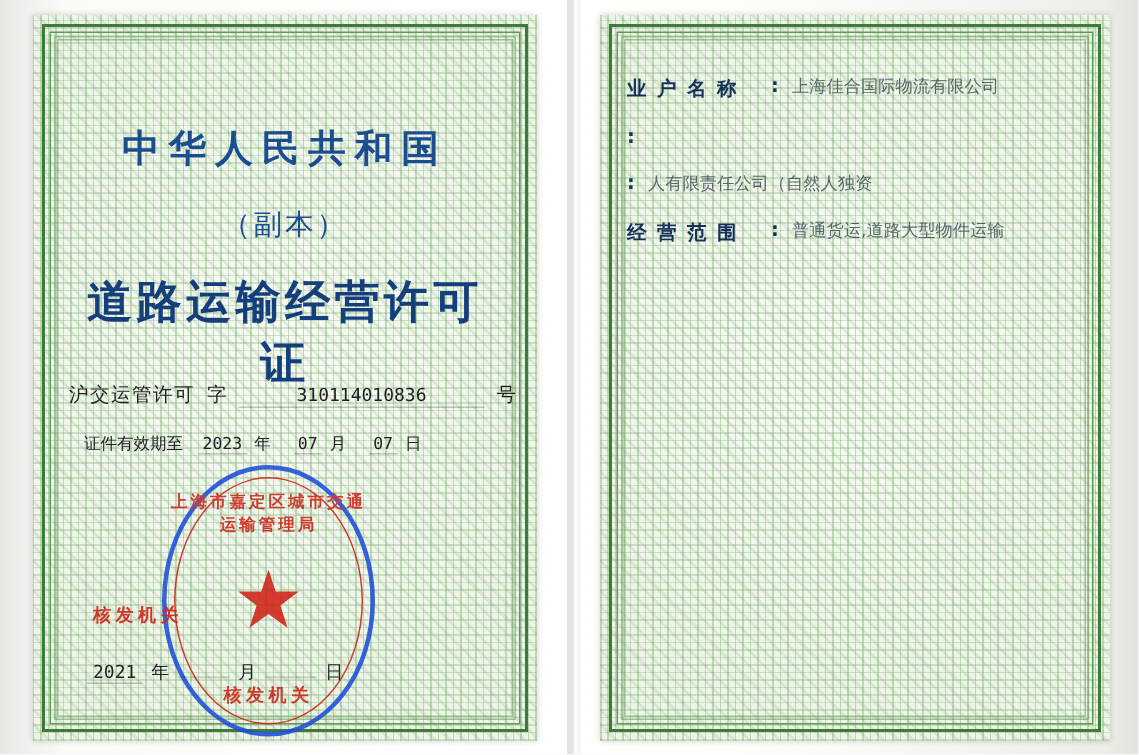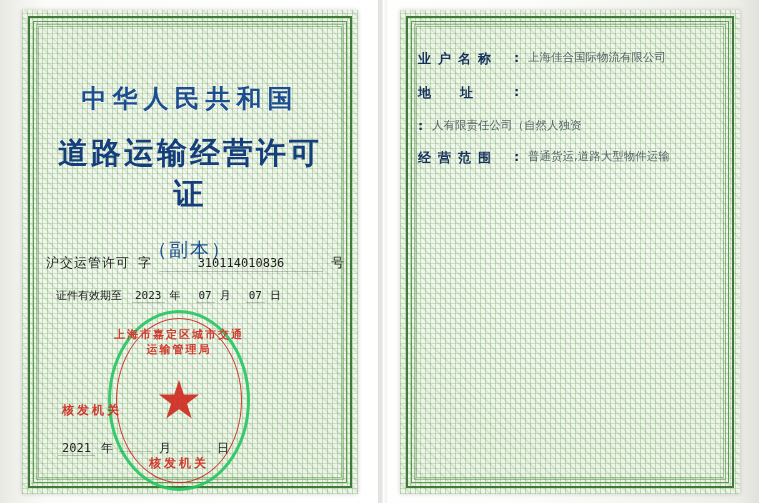--- a/index.html
+++ b/index.html
@@ -146,21 +146,21 @@
   .valid-row .unit { margin: 0 5px; }
 
   
   #seal {
     position: absolute;
     left: 86px;
     top: 300px;
     width: 142px;
     height: 181px;
     border-radius: 50%;
-    border: 3px solid #22c55e;
+    border: 3px solid #1d4ed8;
     box-sizing: border-box;
     opacity: .88;
   }
   #seal::after {
     content: "";
     position: absolute;
     inset: 5px;
     border-radius: 50%;
     border: 1px solid #cf2318;
   }
@@ -267,22 +267,22 @@
   <div class="fold"></div>
 
   <div class="panel" id="left-panel">
     <div class="guilloche"></div>
     <div class="frame-outer"></div>
     <div class="frame-inner"></div>
     <div class="frame-orn"></div>
 
     <div class="panel-content">
       <div class="cn-title" id="title-country">中华人民共和国</div>
+      <div class="cn-title" id="title-sub">（副本）</div>
       <div class="cn-title" id="title-main">道路运输经营许可证</div>
-      <div class="cn-title" id="title-sub">（副本）</div>
     </div>
 
     <div class="lic-no-row">
       <span class="lbl">沪交运管许可</span>
       <span class="zi">字</span>
       <span class="num">310114010836</span>
       <span class="hao">号</span>
     </div>
 
     <div class="valid-row">
@@ -324,21 +324,20 @@
     <div class="frame-inner"></div>
     <div class="frame-orn"></div>
 
     <div id="fields">
       <div class="field spaced">
         <span class="flabel">业户名称</span>
         <span class="fcolon">:</span>
         <span class="fvalue">上海佳合国际物流有限公司</span>
       </div>
       <div class="field">
-        <span class="flabel">地　　址</span>
         <span class="fcolon">:</span>
       </div>
       <div class="field spaced">
         <span class="fcolon">:</span>
         <span class="fvalue">人有限责任公司（自然人独资</span>
       </div>
       <div class="field spaced">
         <span class="flabel">经营范围</span>
         <span class="fcolon">:</span>
         <span class="fvalue">普通货运,道路大型物件运输</span>

